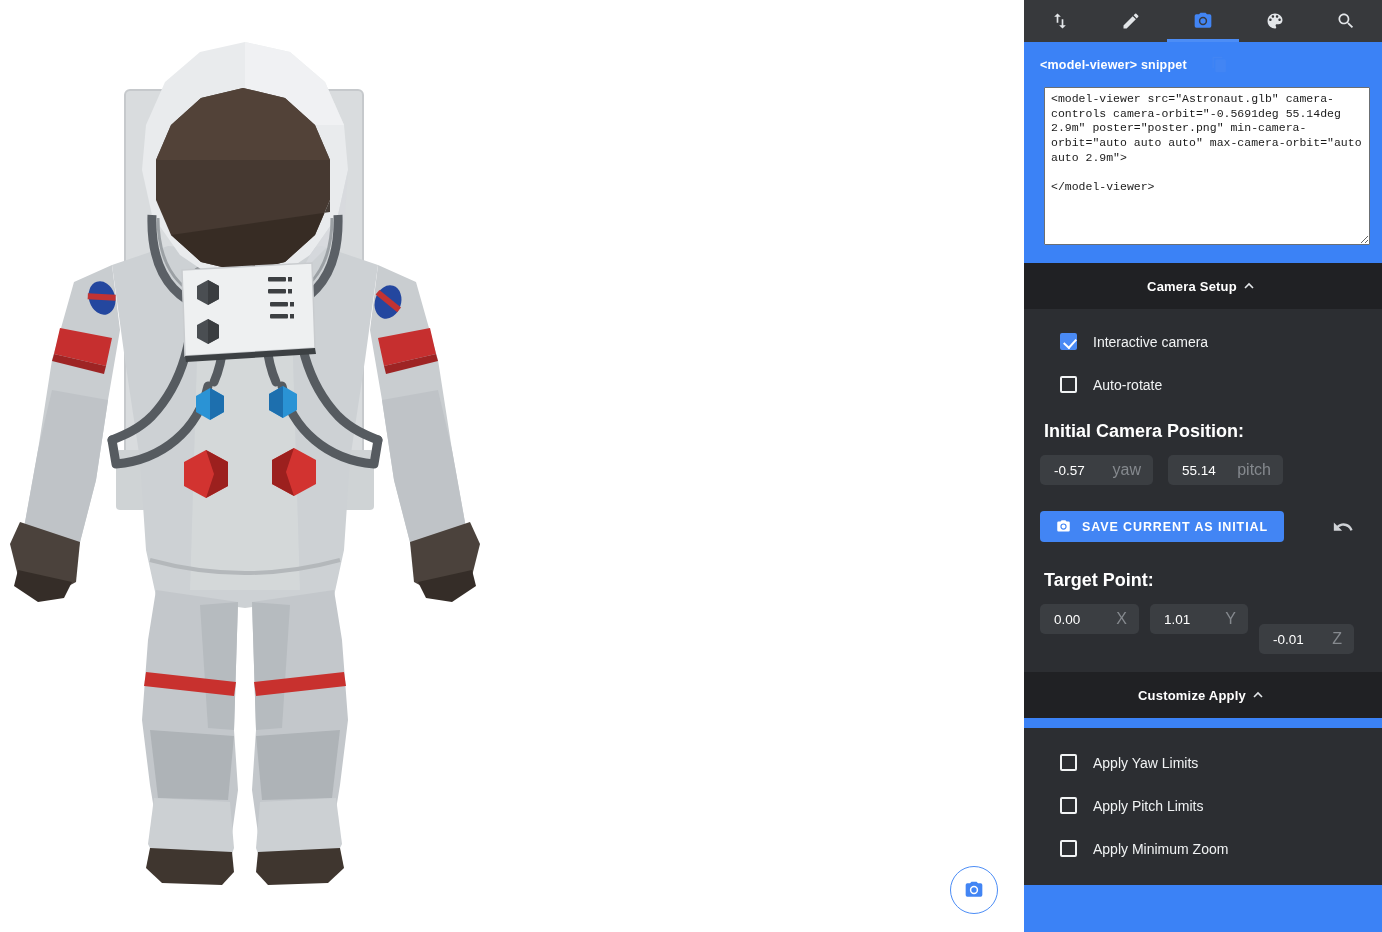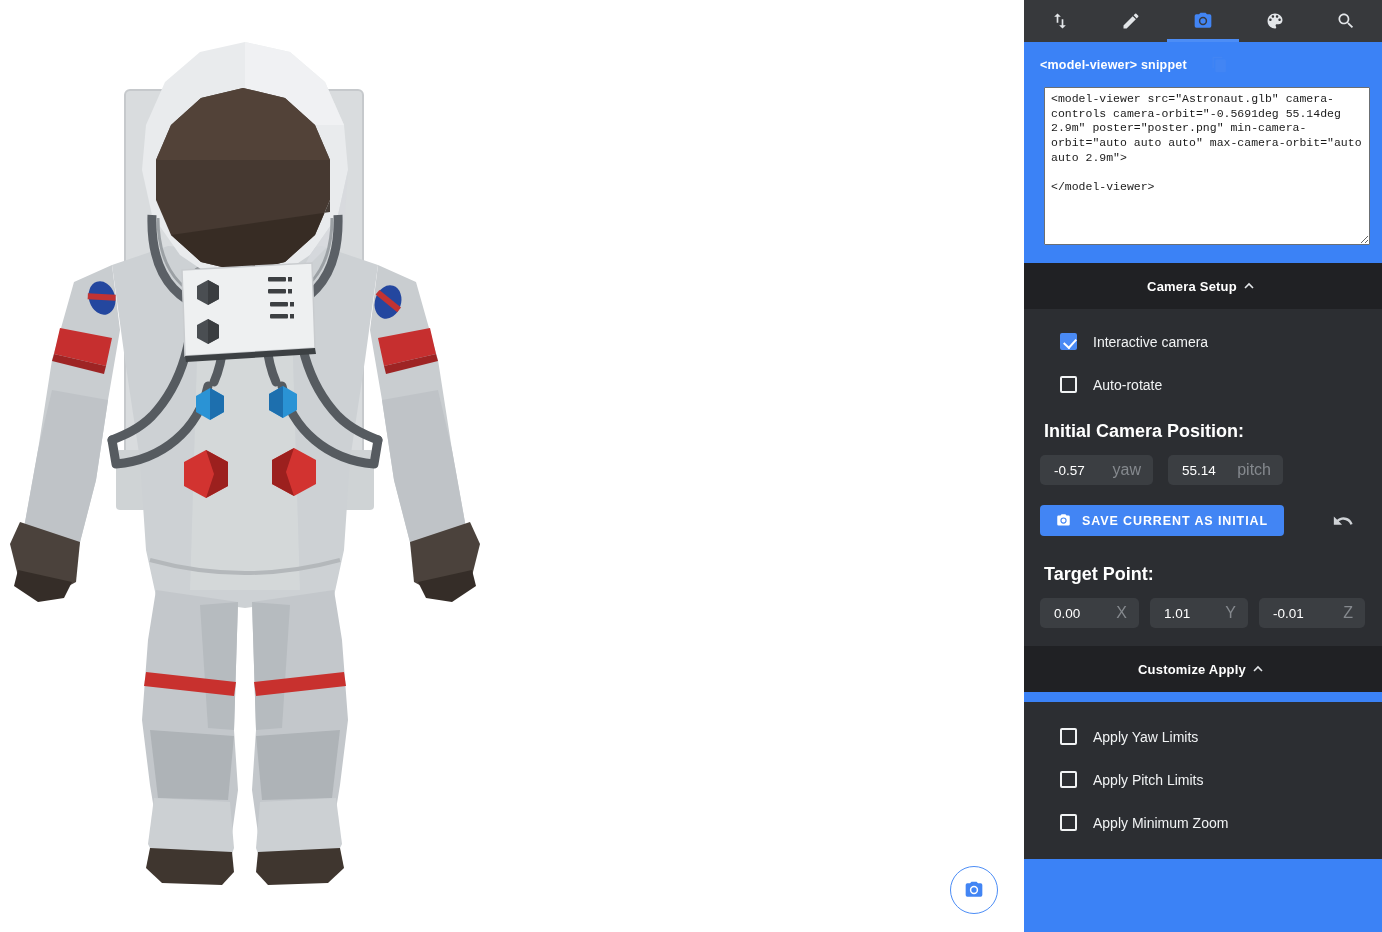--- a/index.html
+++ b/index.html
@@ -63,23 +63,23 @@
   .field { background:#3b3e42; border-radius:5px; height:30px; display:flex; align-items:center; padding:0 12px 0 14px;gap:8px; }
   .field input {
     background:transparent; border:none; outline:none; color:#fff;
     font-family:"Liberation Sans", sans-serif; font-size:13.5px; width:100%; min-width:0; padding:0;
   }
   .field .unit { color:#85898e; font-size:16px; margin-left:auto; padding-left:6px; }
   .f-yaw   { width:113px; margin-right:15px; }
   .f-pitch { width:115px; }
   .f-x { width:99px; margin-right:11px; }
   .f-y { width:98px; margin-right:11px; }
-  .f-z { width:106px; }
-
-  .save-row { display:flex; align-items:center; margin-top:20px; }
+  .f-z { width:95px;margin-top:20px; }
+
+  .save-row { display:flex; align-items:center; margin-top:26px; }
   .save-btn {
     height:31px; background:#4285f4; border:none; border-radius:4px; cursor:pointer;
     color:#fff; font-family:"Liberation Sans", sans-serif; font-size:12.5px; font-weight:bold;
     letter-spacing:.9px; display:flex; align-items:center; gap:11px; padding:0 16px;
   }
   .save-btn svg { width:15px; height:15px; fill:#fff; }
   .undo-btn { background:none; border:none; cursor:pointer; margin-left:auto; margin-right:12px; padding:0; line-height:0; }
   .undo-btn svg { width:22px; height:22px; fill:#cfd2d6; }
 </style>
 </head>

